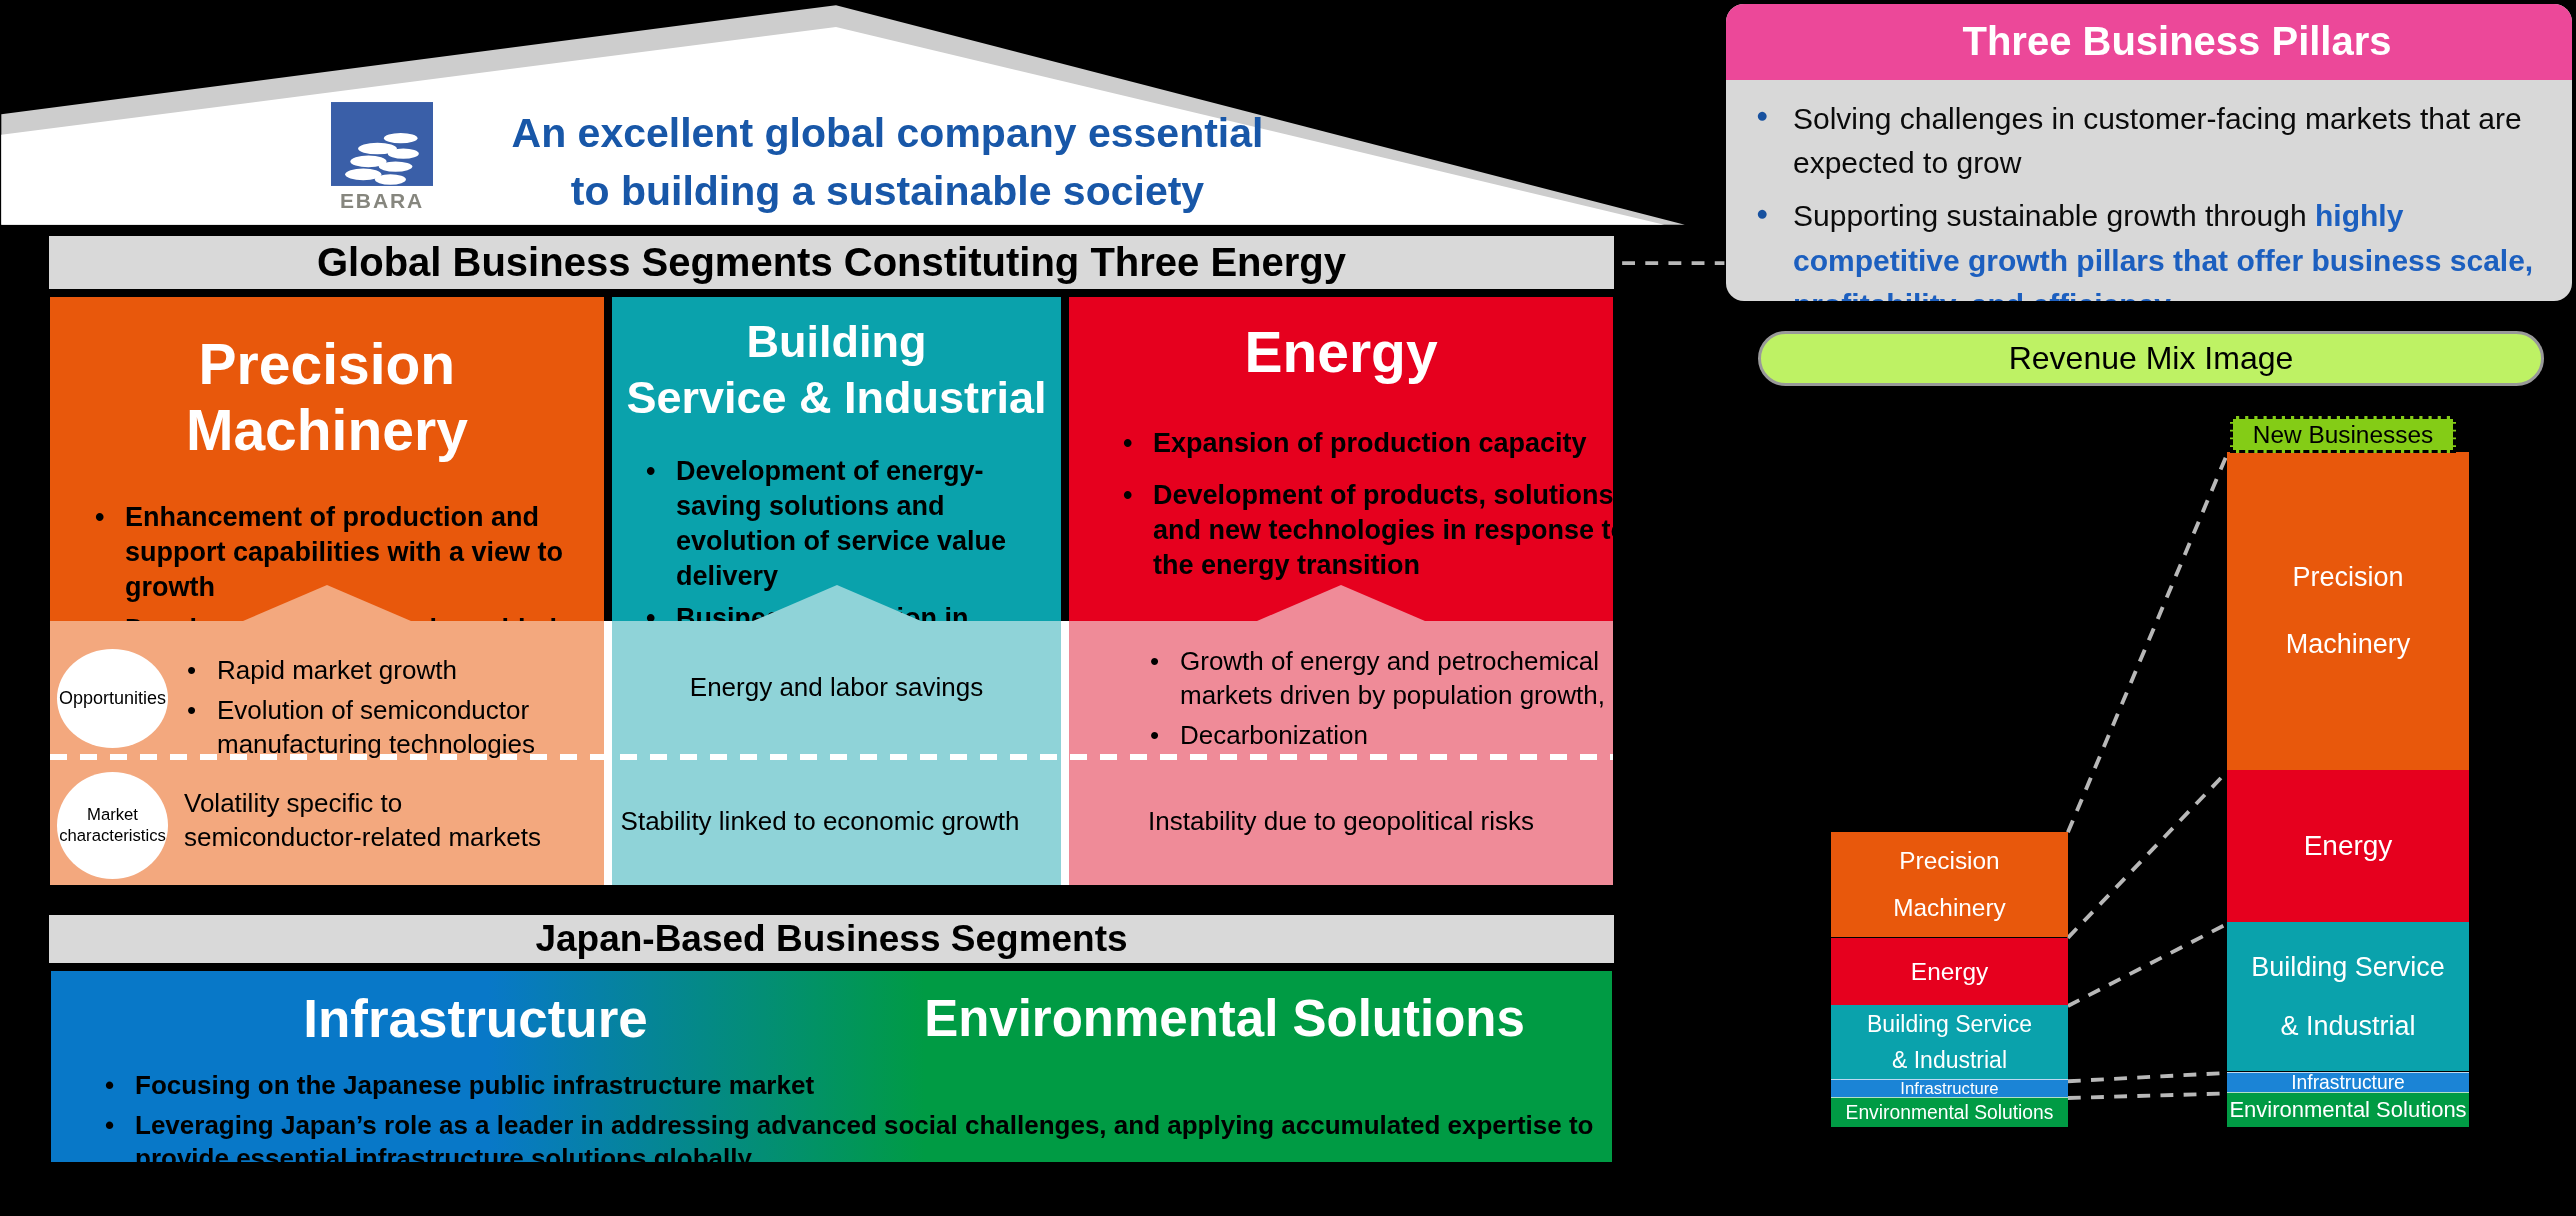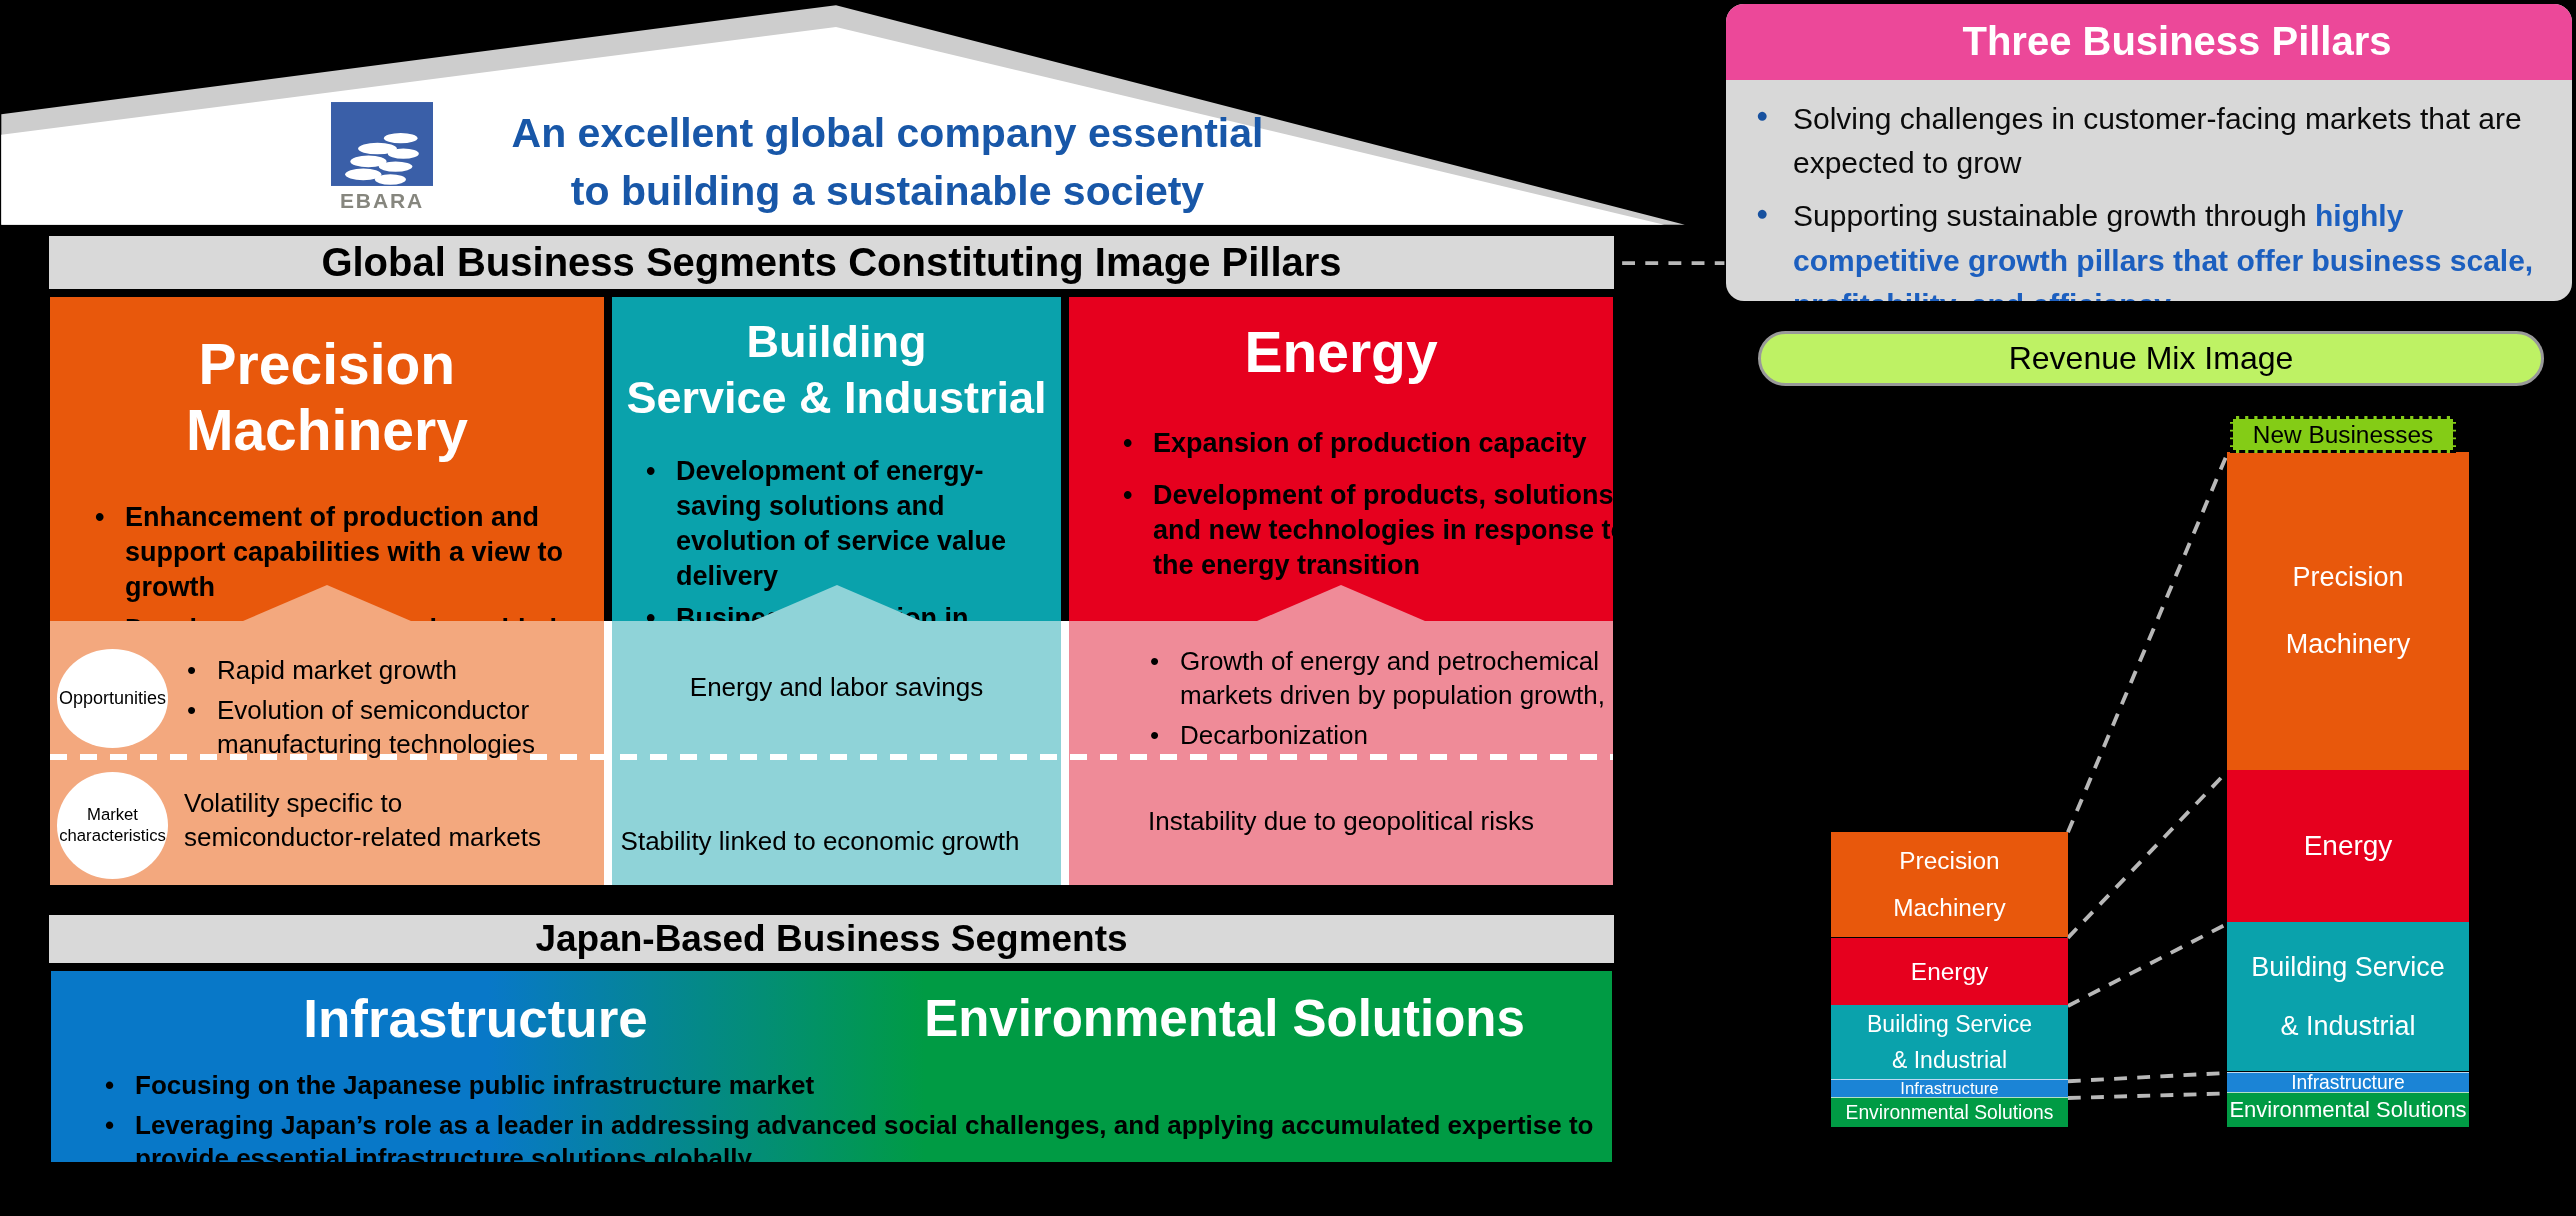--- a/index.html
+++ b/index.html
@@ -46,21 +46,21 @@
       <ellipse cx="92" cy="120" rx="24" ry="8" fill="#fff"></ellipse>
     </svg>
     <div class="fc" style="width:102px;height:26px;font-weight:bold;font-size:21px;letter-spacing:1.9px;color:#86867E;">EBARA</div>
   </div>
 
   <div class="abs" style="left:463px;top:104px;width:849px;text-align:center;font-weight:bold;font-size:41px;line-height:1.42;color:#1857A8;">
     <div>An excellent global company essential</div>
     <div>to building a sustainable society</div>
   </div>
 
-  <div class="abs hdrbox fc" style="left:46px;top:233px;width:1571px;height:59px;font-size:40px;">Global Business Segments Constituting Image Pillars</div>
+  <div class="abs hdrbox fc" style="left:46px;top:233px;width:1571px;height:59px;font-size:40px;">Global Business Segments Constituting Three Energy</div>
 
   <div class="abs" style="left:46px;top:293px;width:1571px;height:601px;background:#000;">
 
     <div class="abs" style="left:3.9px;top:3.9px;width:554px;height:324px;background:#E8580C;">
       <div class="fc" style="margin-top:34px;font-weight:bold;font-size:57px;color:#fff;">Precision Machinery</div>
       <ul class="bl pill-bullets" style="margin:37px 19.3px 0 42px;width:502px;">
         <li>Enhancement of production and support capabilities with a view to growth</li>
         <li>Development of high value-added solutions that enable the evolution of semiconductors</li>
       </ul>
     </div>
@@ -106,21 +106,21 @@
       <li>Rapid market growth</li>
       <li>Evolution of semiconductor manufacturing technologies</li>
     </ul>
     <div class="abs fc" style="left:566px;top:328px;width:449px;height:132px;font-size:26px;color:#000;">Energy and labor savings</div>
     <ul class="abs bl opp-bullets" style="left:1101px;top:352px;width:450px;">
       <li>Growth of energy and petrochemical markets driven by population growth,</li>
       <li>Decarbonization</li>
     </ul>
 
     <div class="abs" style="left:138px;top:494px;width:399px;font-size:26px;line-height:1.3;color:#000;">Volatility specific to semiconductor-related markets</div>
-    <div class="abs fc" style="left:566px;top:486px;width:416px;height:125px;font-size:26px;color:#000;">Stability linked to economic growth</div>
+    <div class="abs fc" style="left:566px;top:466px;width:416px;height:125px;font-size:26px;color:#000;">Stability linked to economic growth</div>
     <div class="abs fc" style="left:1023px;top:466px;width:544px;height:125px;font-size:26px;color:#000;">Instability due to geopolitical risks</div>
   </div>
 
   <div class="abs hdrbox fc" style="left:46px;top:912px;width:1571px;height:54px;font-size:37px;">Japan-Based Business Segments</div>
 
   <div class="abs" style="left:46px;top:966px;width:1571px;height:201px;border:5.1px solid #000;box-sizing:border-box;
        background:linear-gradient(90deg,#0878C8 0%,#0878C8 28%,#009B44 56%,#009B44 100%);">
     <div class="abs fc" style="left:0px;top:11.6px;width:849px;height:71px;font-weight:bold;font-size:53px;color:#fff;">Infrastructure</div>
     <div class="abs fc" style="left:791px;top:11.6px;width:765px;height:71px;font-weight:bold;font-size:51px;color:#fff;">Environmental Solutions</div>
     <ul class="bl jp-bullets abs" style="left:51px;top:98px;width:1479px;">

